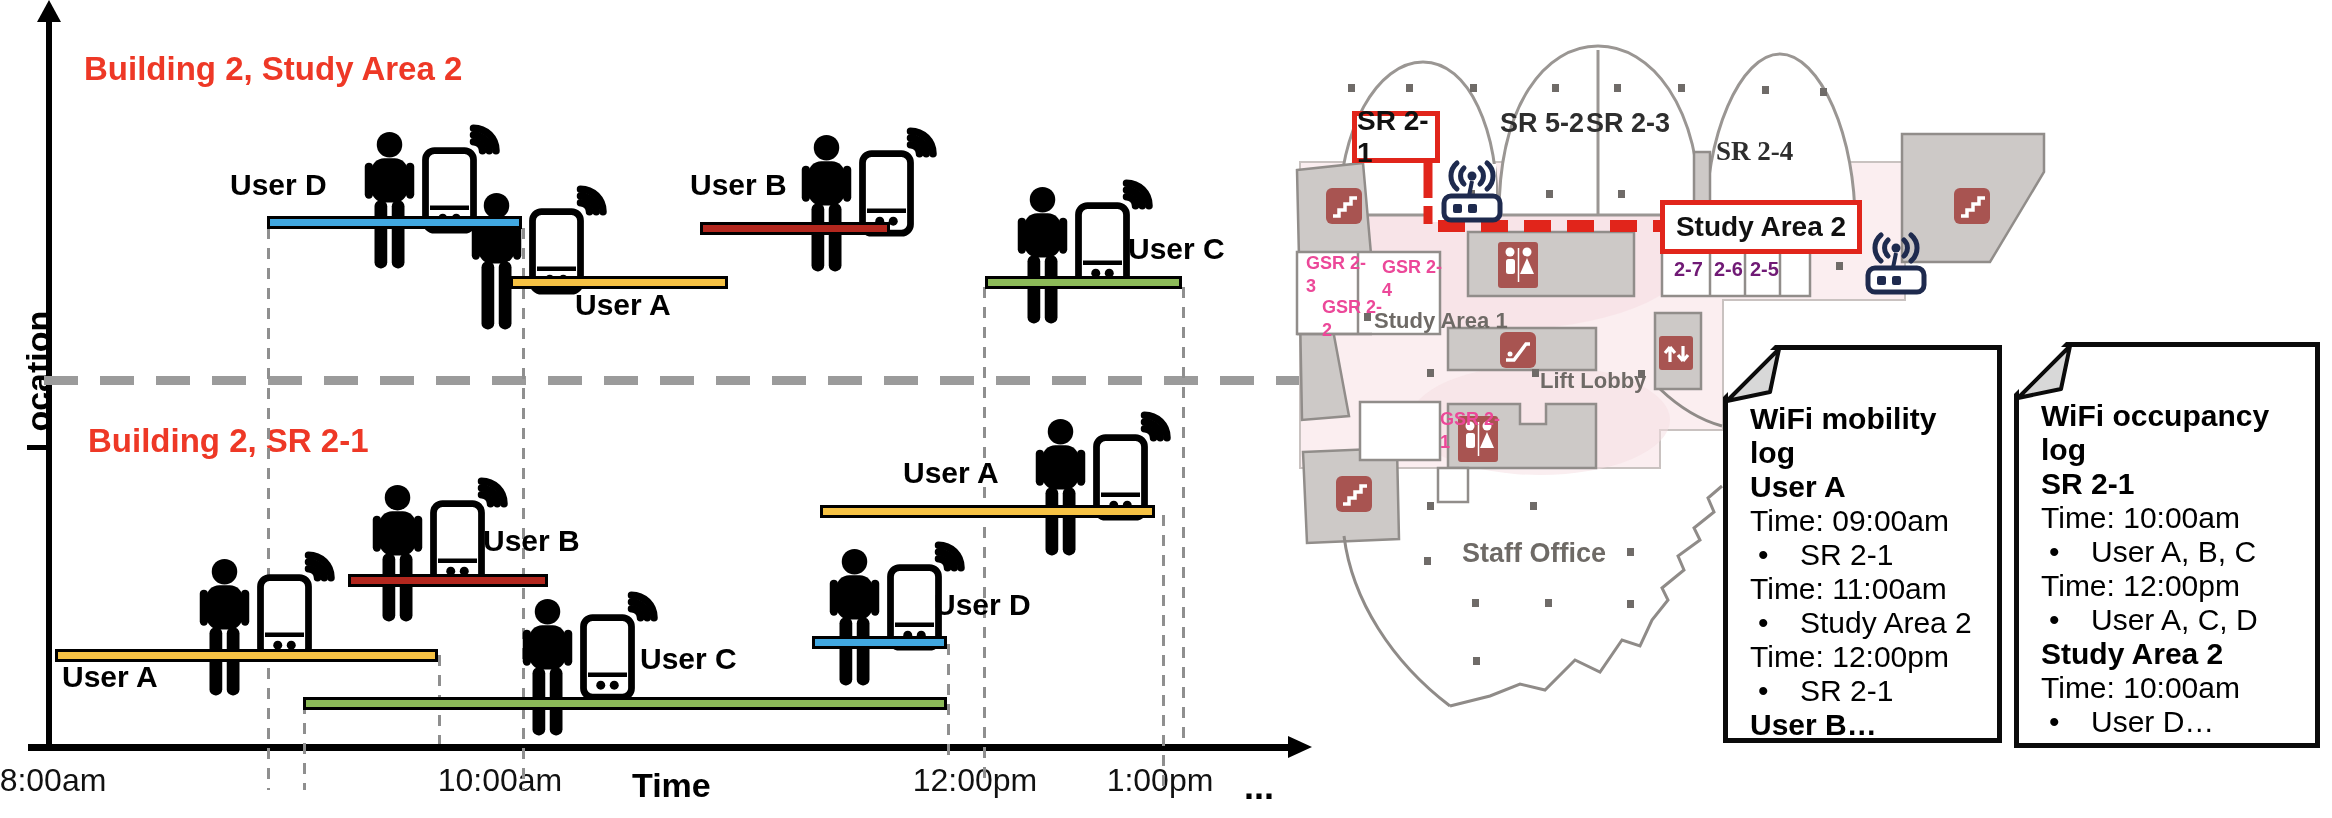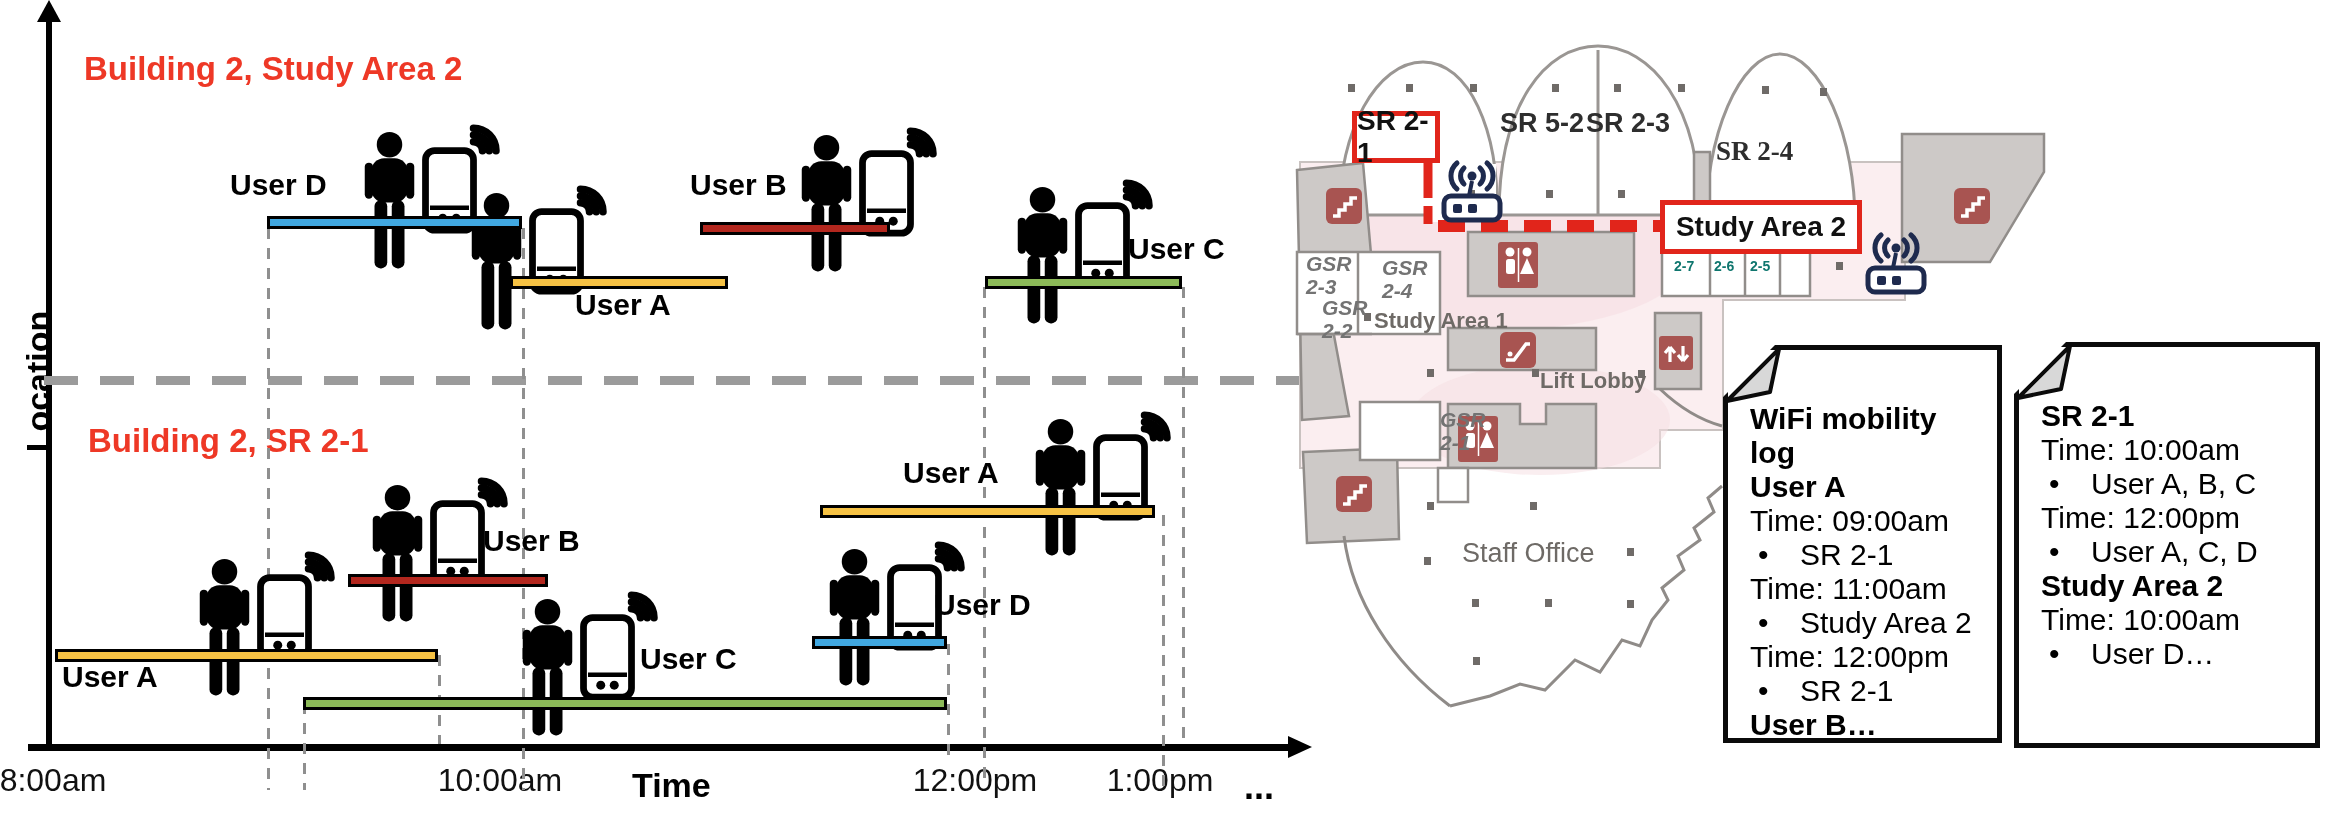--- a/index.html
+++ b/index.html
@@ -24,24 +24,24 @@
   .vline{position:absolute;width:3px;
          background:repeating-linear-gradient(180deg,#8f8f8f 0 11px,transparent 11px 20px);}
   .bar{position:absolute;height:13px;border:3px solid #000;box-sizing:border-box;}
   .user-label{position:absolute;font-weight:bold;font-size:30px;color:#000;white-space:nowrap;}
   .person{position:absolute;width:150px;height:139px;overflow:visible;}
   
   .fl{position:absolute;color:#3d3d3d;white-space:nowrap;}
   .sr-label{font-weight:bold;font-size:27px;color:#2e2e2e;}
   .red-box{position:absolute;background:#fff;border:5px solid #e1251b;box-sizing:border-box;
            display:flex;align-items:center;justify-content:center;font-weight:bold;font-size:28px;color:#111;}
-  .gsr{font-weight:bold;font-size:21px;line-height:23px;color:#737373;white-space:normal;width:64px;font-style:italic;}
+  .gsr{font-weight:bold;font-size:18px;line-height:23px;color:#ec4899;white-space:normal;width:64px;}
   .area-label{font-weight:bold;font-size:22px;color:#6e6a66;}
-  .staff{font-weight:normal;font-size:27px;color:#6e6a66;}
-  .roomnum{font-weight:bold;font-size:14px;color:#0f766e;}
+  .staff{font-weight:bold;font-size:27px;color:#6e6a66;}
+  .roomnum{font-weight:bold;font-size:20px;color:#701a75;}
   
   .note-card{position:absolute;background:#fff;border:5px solid #0b0b0b;box-sizing:border-box;
              clip-path:polygon(52px 0,100% 0,100% 100%,0 100%,0 52px);}
   .fold{position:absolute;left:-4px;top:-4px;width:60px;height:60px;overflow:visible;}
   .card-lines{position:absolute;left:22px;top:52px;right:8px;}
   .cline{font-size:30px;color:#000;line-height:34px;}
   .cline.b{font-weight:bold;}
   .blt{display:inline-block;width:50px;padding-left:8px;box-sizing:border-box;}
 </style>
 </head>
@@ -330,20 +330,21 @@
       <div class="cline"><span class="blt">•</span><span>SR 2-1</span></div>
       <div class="cline b">User B…</div>
     </div>
   </div>
 
   <div class="note-card" style="left:2014px;top:342px;width:306px;height:406px;">
     <svg class="fold" viewBox="0 0 60 60">
       <path d="M3,55 L55,3 L46,46 Z" fill="#d8d8d8" stroke="#0b0b0b" stroke-width="4" stroke-linejoin="round"></path>
     </svg>
     <div class="card-lines">
+      <div class="cline b">WiFi occupancy log</div>
       <div class="cline b">SR 2-1</div>
       <div class="cline">Time: 10:00am</div>
       <div class="cline"><span class="blt">•</span><span>User A, B, C</span></div>
       <div class="cline">Time: 12:00pm</div>
       <div class="cline"><span class="blt">•</span><span>User A, C, D</span></div>
       <div class="cline b">Study Area 2</div>
       <div class="cline">Time: 10:00am</div>
       <div class="cline"><span class="blt">•</span><span>User D…</span></div>
     </div>
   </div>

